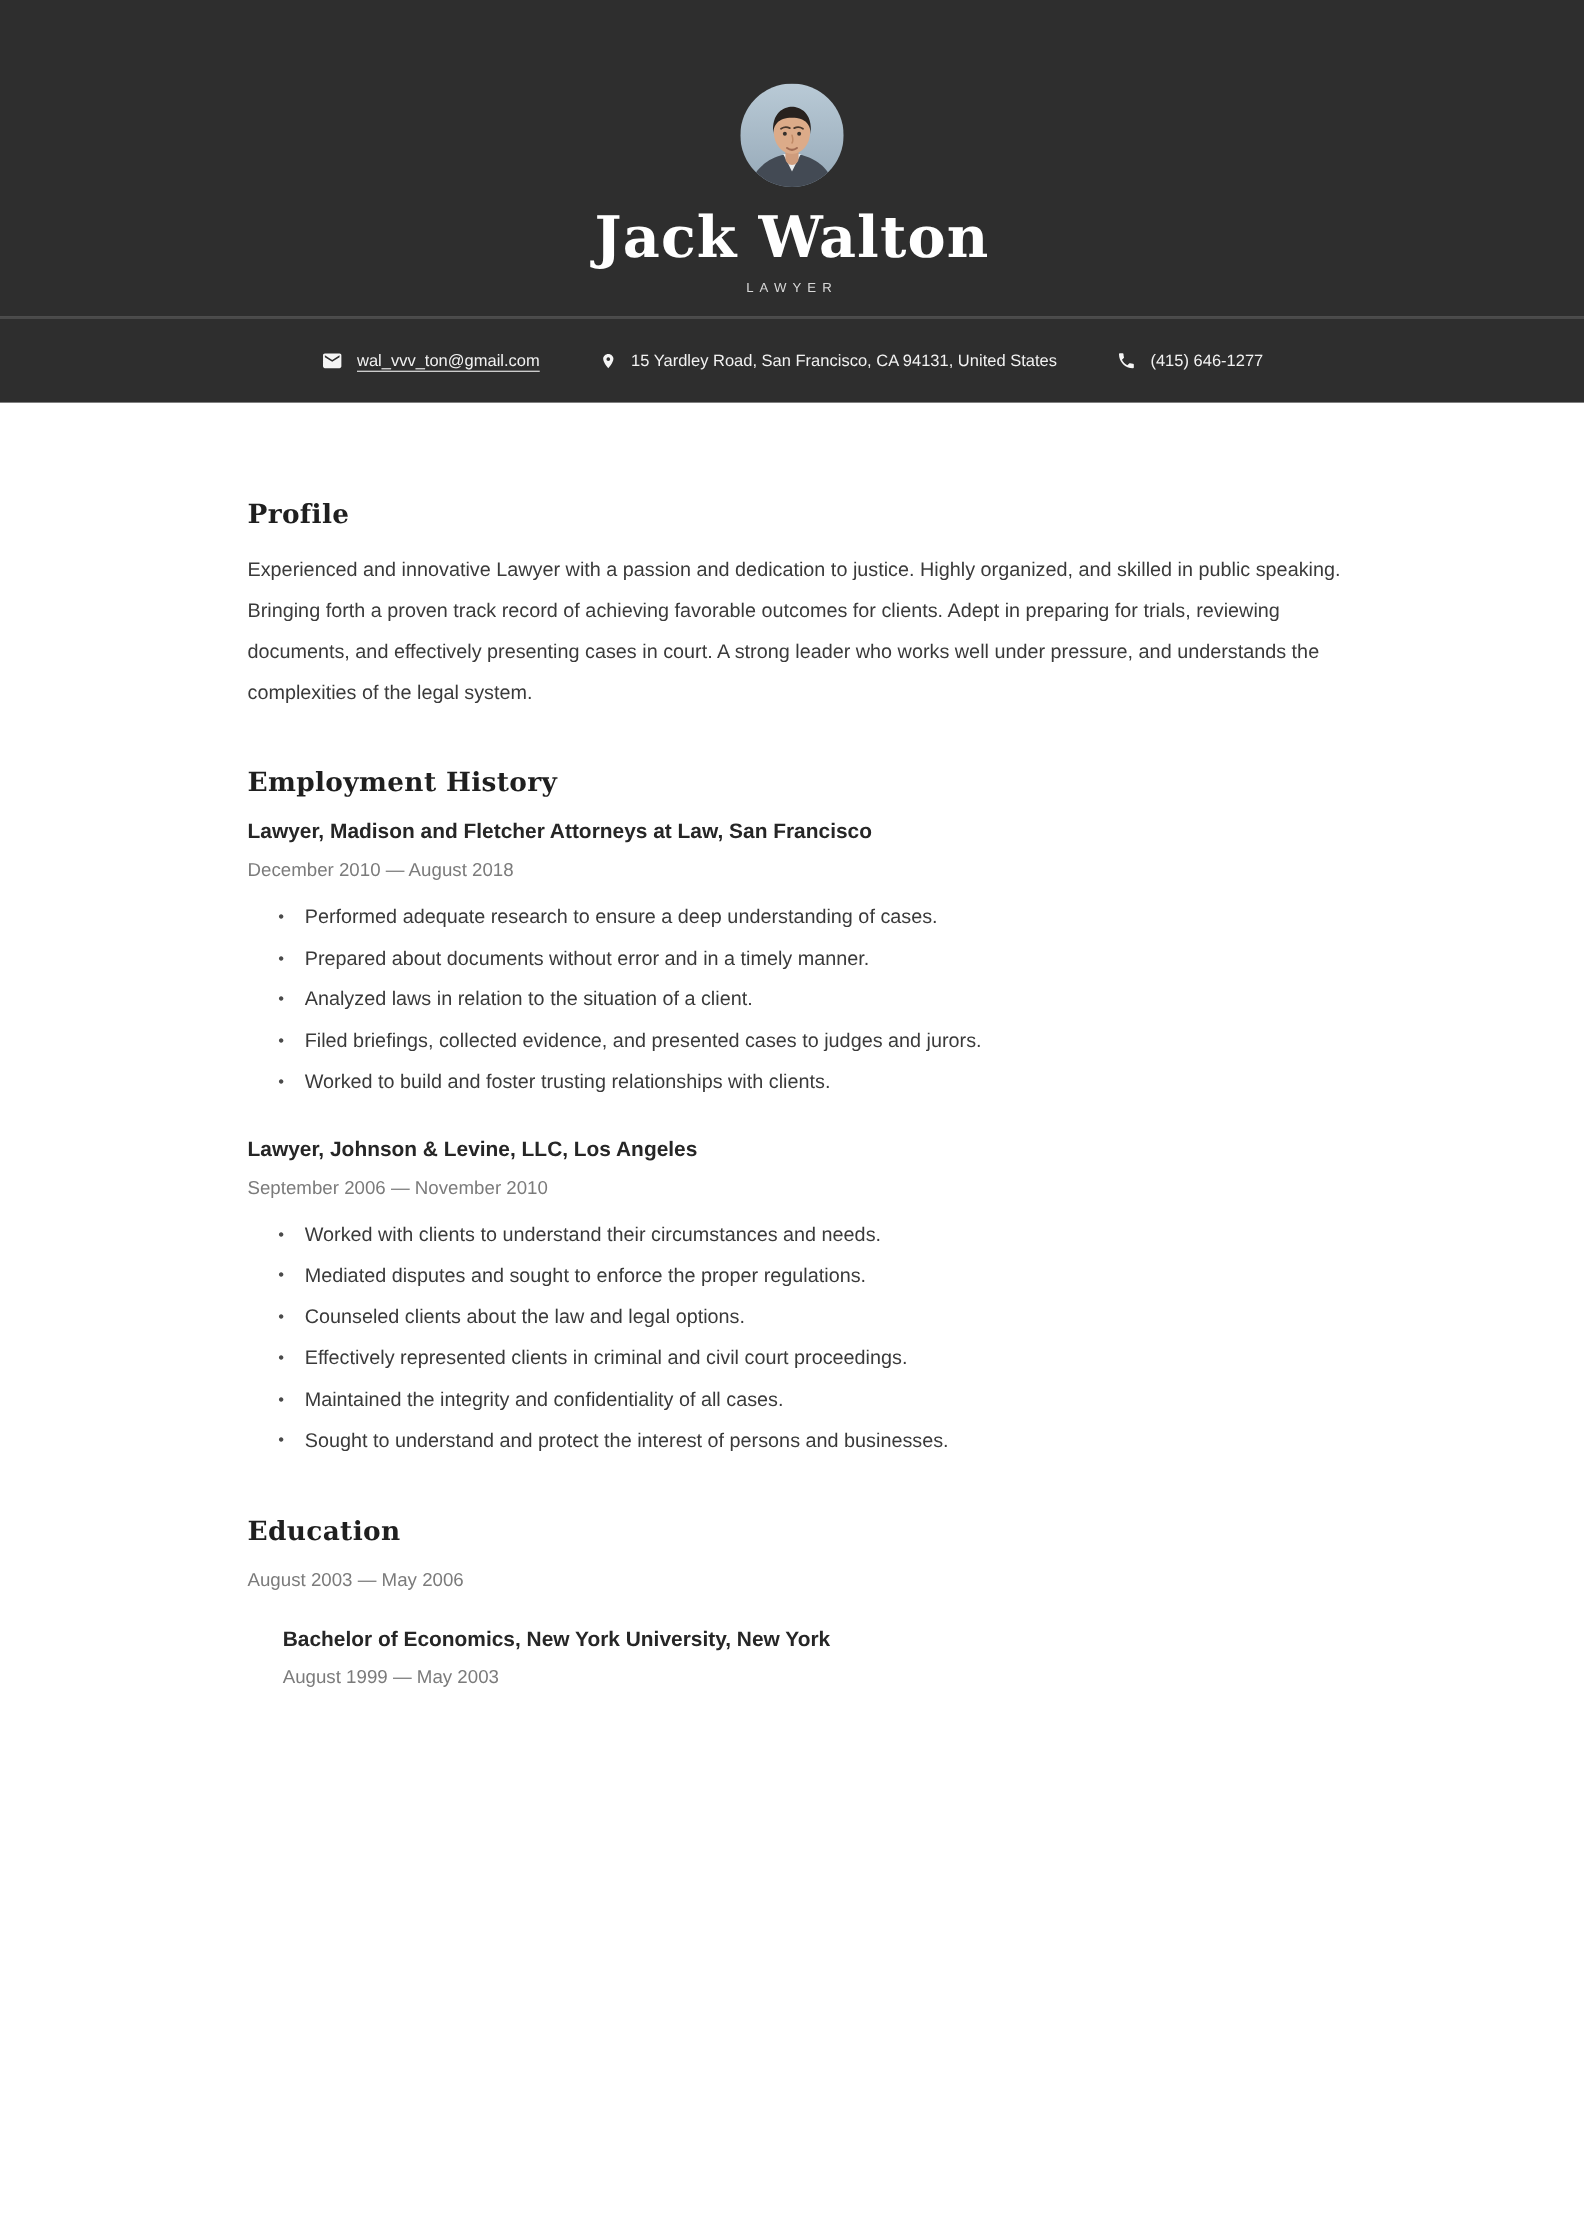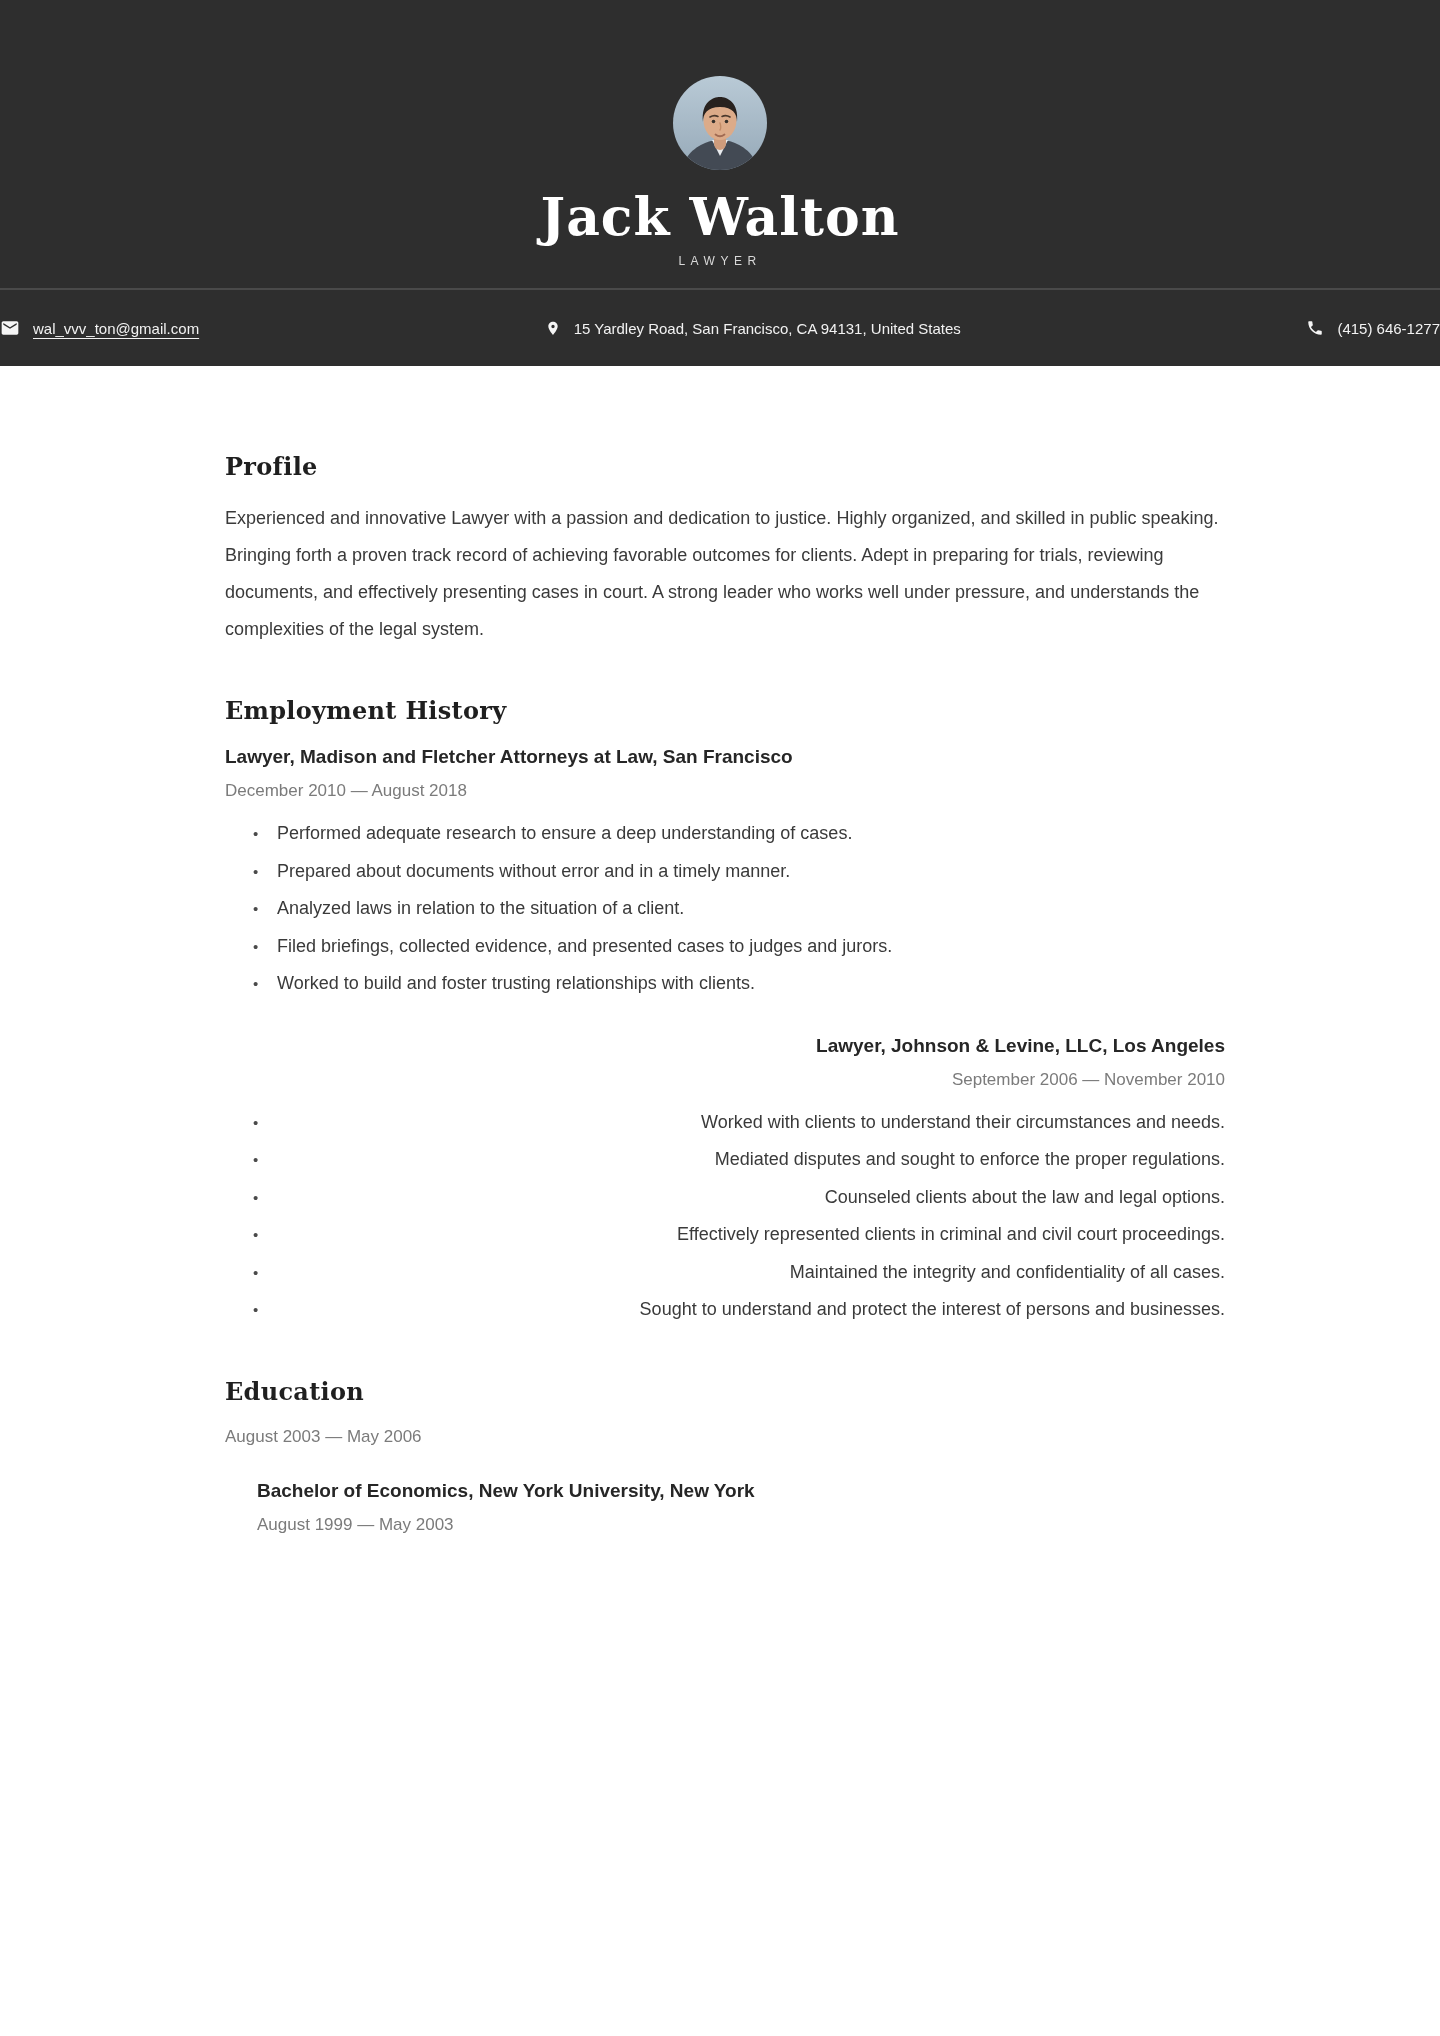--- a/index.html
+++ b/index.html
@@ -28,39 +28,39 @@
     color:var(--header-text,#fff);letter-spacing:1px;
   }
   .job-title-sub{
     margin-top:8px;font-size:12px;letter-spacing:5.5px;
     color:#d9d9d9;text-transform:uppercase;
   }
   
   .contact-bar{
     background:var(--contact-bg,#2e2e2e);
     border-top:2px solid var(--divider,#4a4a4a);
-    height:78px;display:flex;justify-content:space-between;align-items:center;gap:54px;
+    height:78px;display:flex;justify-content:center;align-items:center;gap:54px;
     color:#f2f2f2;font-size:15px;
   }
   .contact-item{display:flex;align-items:center;gap:13px;}
   .contact-item svg{display:block;flex:none;}
   .email-link{color:inherit;text-decoration:underline;text-underline-offset:4px;text-decoration-thickness:1px;cursor:pointer;}
   
   .main{padding:84px 215px 0 225px;}
   .section{margin-top:46px;}
   .section:first-child{margin-top:0;}
   h2.sec-heading{
     margin:0 0 16px 0;
     font-family:"DejaVu Serif","Liberation Serif",serif;
     font-weight:700;font-size:24px;line-height:34px;
     color:var(--heading-text,#1f1f1f);letter-spacing:.3px;
   }
   .profile-text{margin:0;max-width:1005px;font-size:18px;line-height:37px;color:var(--body-text);}
   .job,.edu{margin-top:16px;}
-  .job + .job{margin-top:30px;text-align:right;}
+  .job + .job{margin-top:30px;}
   .edu + .edu{margin-top:30px;margin-left:32px;}
   h3.entry-title{margin:0 0 9px 0;font-size:19px;line-height:26px;font-weight:700;color:#262626;}
   .entry-dates{font-size:17px;line-height:23px;color:var(--muted-text,#7b7b7b);}
   ul.bullets{list-style:none;margin:13px 0 0 0;padding:0 0 0 28px;max-width:1000px;}
   ul.bullets li{position:relative;padding-left:24px;font-size:18px;line-height:37.5px;color:var(--body-text);}
   ul.bullets li::before{
     content:"•";position:absolute;left:0;top:0;
     font-size:15px;line-height:37.5px;color:#4a4a4a;
   }
 </style>

